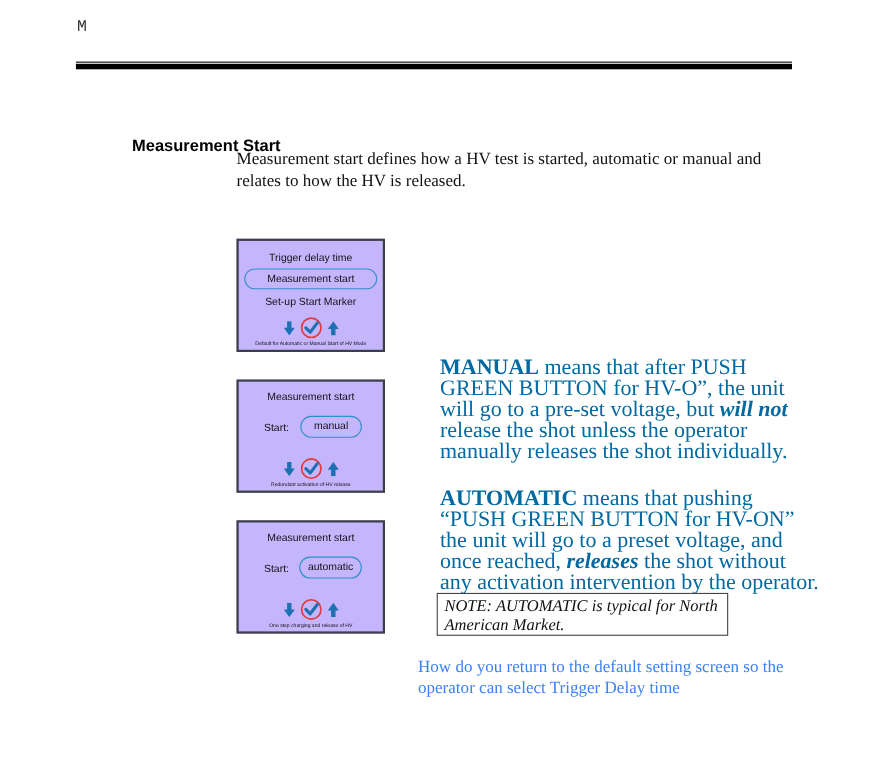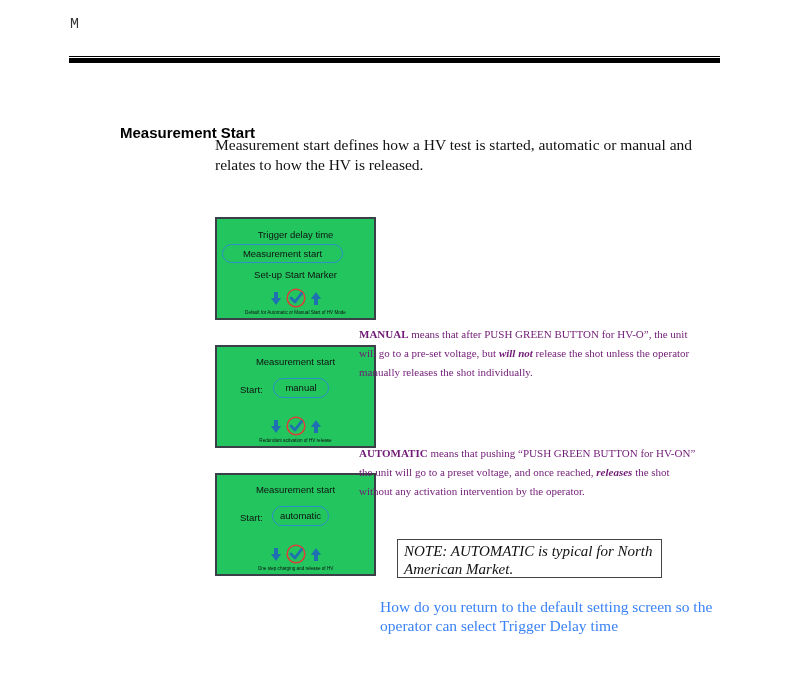--- a/index.html
+++ b/index.html
@@ -9,27 +9,27 @@
   .mono { font-family: "Liberation Mono", "DejaVu Sans Mono", monospace; }
 
   .header-letter { position: absolute; left: 70px; top: 16px; font-size: 15px; color: #333; }
   .rule-thin { position: absolute; left: 69px; top: 56px; width: 651px; height: 1px; background: #000; }
   .rule-thick { position: absolute; left: 69px; top: 58px; width: 651px; height: 5px; background: #000; }
 
   .section-title { position: absolute; left: 120px; top: 92px; font-size: 15px; font-weight: bold; color: #000; }
 
   .intro { position: absolute; left: 215px; top: 125px; width: 500px; font-size: 15.5px; line-height: 20px; color: #111; }
 
-  .screen { position: absolute; left: 215px; width: 161px; height: 103px; border: 2px solid #3a3f48; box-sizing: border-box; background: #22c55e; }
+  .screen { position: absolute; left: 215px; width: 135px; height: 103px; border: 2px solid #3a3f48; box-sizing: border-box; background: #c4b5fd; }
   .screen .s-line { position: absolute; left: 0; width: 100%; text-align: center; font-size: 9.5px; color: #111; }
   .screen .pill { position: absolute; border: 1.3px solid #2f8fc9; border-radius: 12px; box-sizing: border-box; text-align: center; font-size: 9.5px; color: #111; }
   .screen .icons { position: absolute; left: 0; width: 100%; top: 69px; height: 20px; display: flex; justify-content: center; align-items: center; gap: 5px; }
   .screen .caption { position: absolute; left: 0; width: 100%; bottom: 3px; text-align: center; font-size: 4.6px; color: #111; white-space: nowrap; }
 
-  .desc { position: absolute; left: 359px; width: 345px; font-size: 11px; line-height: 19px; color: #701a75; }
+  .desc { position: absolute; left: 400px; width: 345px; font-size: 20px; line-height: 19px; color: #0369a1; }
   .desc b { font-weight: bold; }
 
   .note { position: absolute; left: 397px; top: 529px; width: 265px; height: 39px; border: 1px solid #444; box-sizing: border-box; padding: 2px 6px; font-size: 15px; line-height: 18px; font-style: italic; color: #111; }
   .note .u { }
 
   .question { position: absolute; left: 380px; top: 587px; width: 345px; font-size: 15.5px; line-height: 19px; color: #3b82f6; }
 </style>
 </head>
 <body>
 

